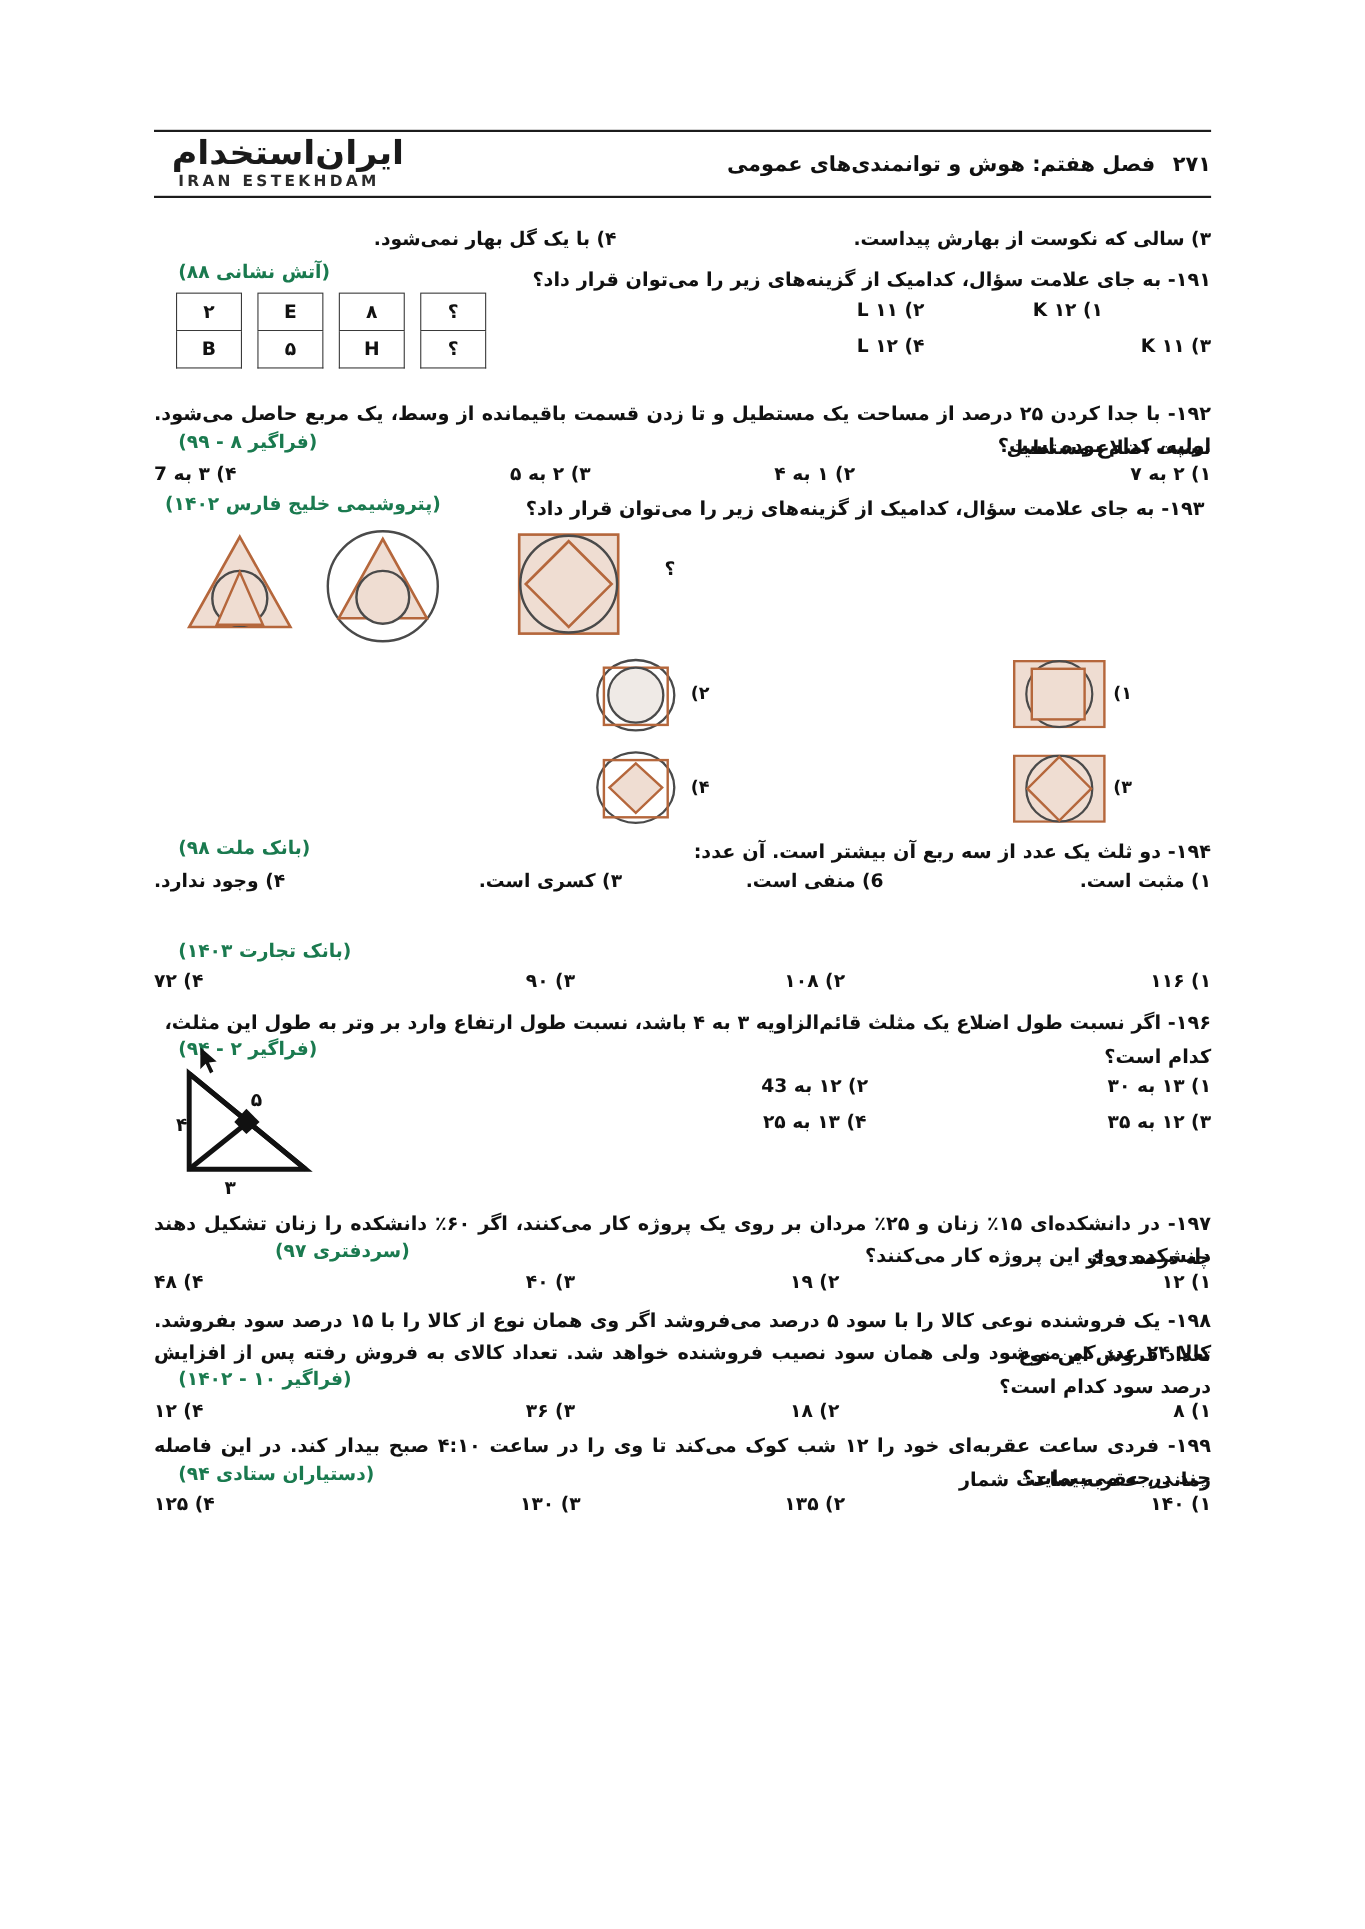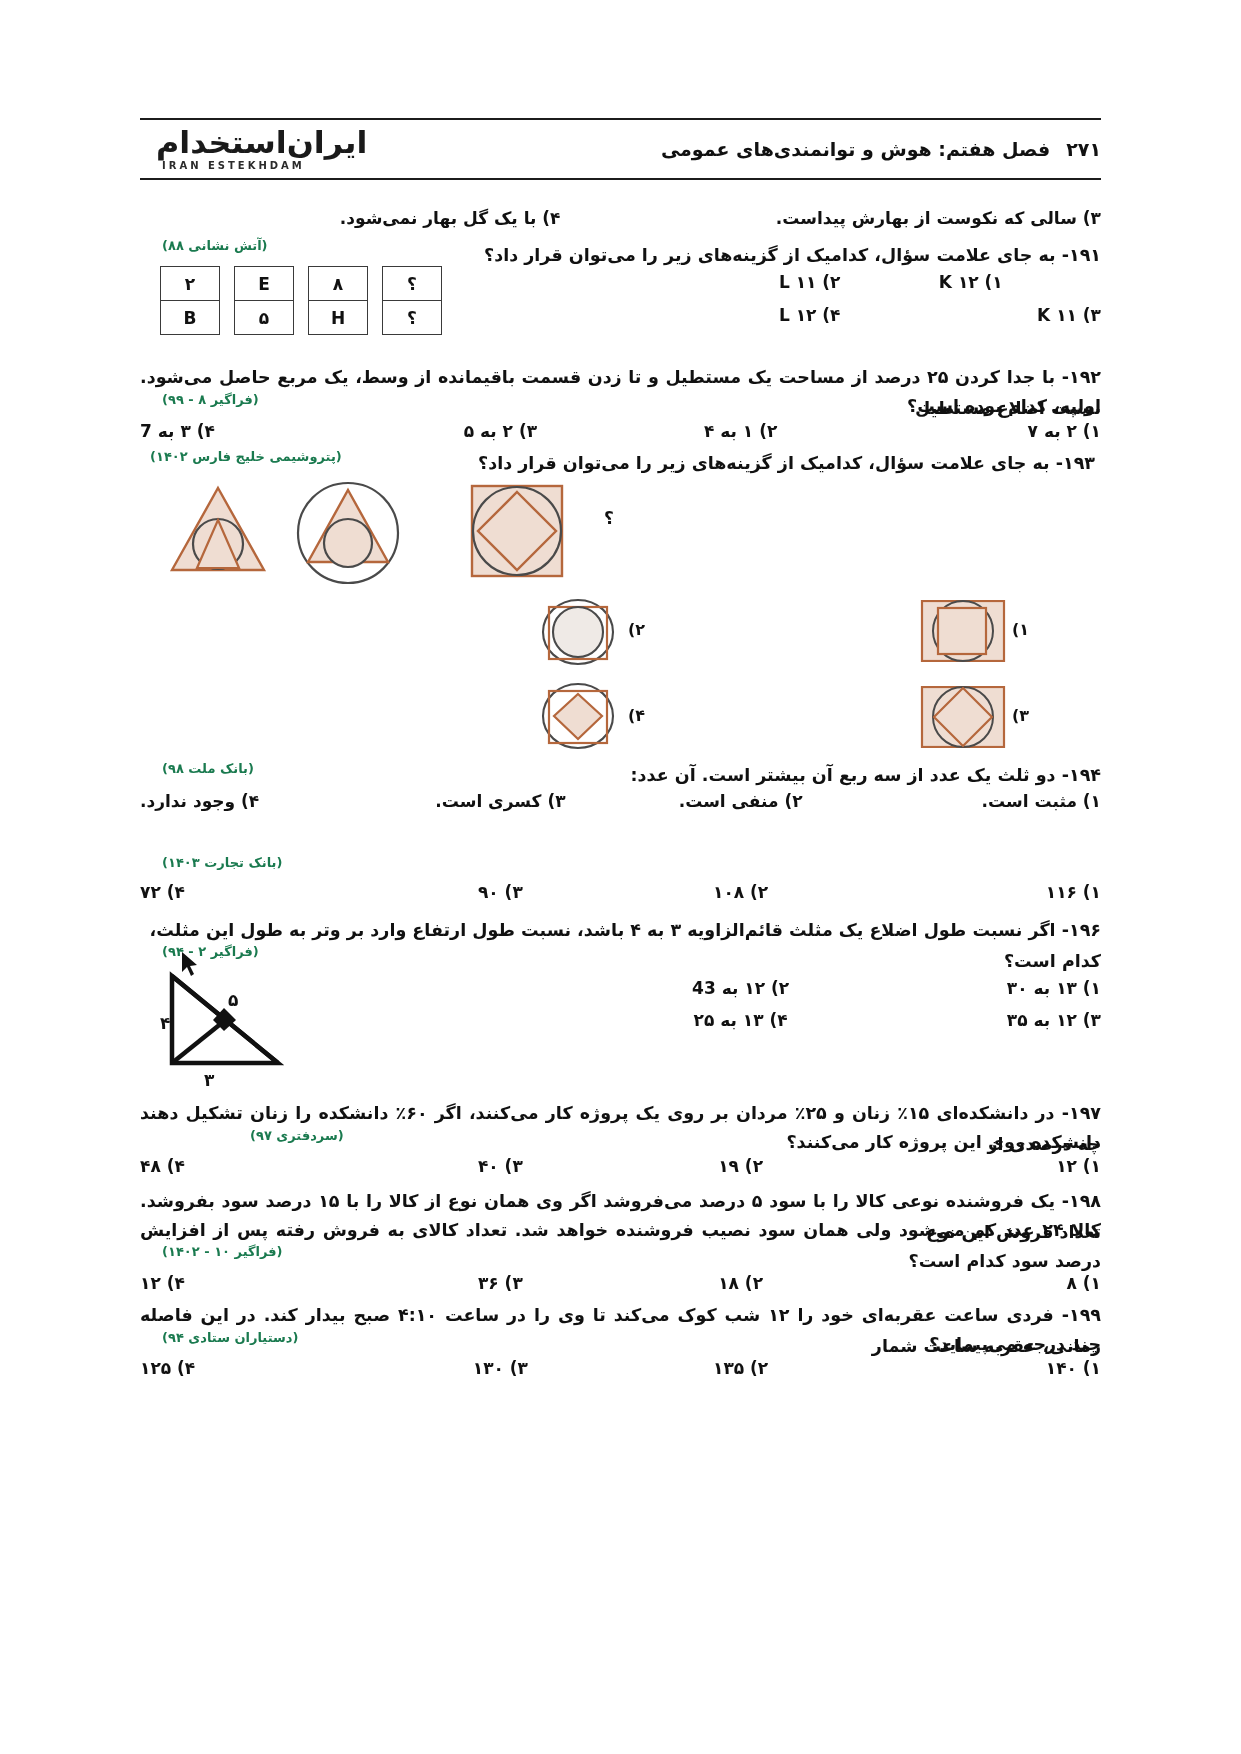--- a/index.html
+++ b/index.html
@@ -26,33 +26,33 @@
     font-size:19px;font-weight:700;color:#111;letter-spacing:0;
   }
   .page-num{font-size:19px;font-weight:700;}
   .logo{position:relative;width:205px;height:44px;display:flex;flex-direction:column;
         align-items:flex-start;justify-content:center;margin-left:22px;}
   .logo-word{
     font-size:30px;font-weight:900;color:#1a1a1a;line-height:1;
     letter-spacing:-1px;transform:scaleX(1.06);transform-origin:right center;
   }
   .logo-sub{
-    font-size:10px;font-weight:700;color:#2b2b2b;letter-spacing:3px;
+    font-size:14px;font-weight:700;color:#2b2b2b;letter-spacing:3px;
     direction:ltr;margin-top:2px;align-self:flex-end;
   }
 
   
   .blk{position:absolute;}
   .q-text{
     font-size:17.5px;line-height:1.75;text-align:justify;
     font-weight:700;color:#111;
   }
   .q-text.single{text-align:right;}
   .src{
-    color:#1a7a4f;font-size:13px;font-weight:700;direction:rtl;
+    color:#1a7a4f;font-size:17px;font-weight:700;direction:rtl;
     white-space:nowrap;
   }
   .opt-row{position:absolute;left:140px;right:140px;display:flex;}
   .opt{
     font-size:17px;font-weight:700;color:#111;white-space:nowrap;
     flex:0 0 25%;text-align:center;
   }
   .opt.a1{text-align:right;}
   .opt.a4{text-align:left;}
 
@@ -215,21 +215,21 @@
       <polygon points="43,12 67,34 43,57 19,34" fill="#efddd2" stroke="#b5673c" stroke-width="2.2"></polygon>
     </svg>
   </div>
   <div class="opt-label" style="left:628px;top:706px;">۴)</div>
 
   <div class="blk q-text single" style="left:140px;right:140px;top:760px;">۱۹۴- دو ثلث یک عدد از سه ربع آن بیشتر است. آن عدد:</div>
   <div class="blk src" style="left:162px;top:761px;">(بانک ملت ۹۸)</div>
 
   <div class="opt-row" style="top:791px;">
     <div class="opt a1">۱) مثبت است.</div>
-    <div class="opt">۲) منفی است.</div>
+    <div class="opt">6) منفی است.</div>
     <div class="opt">۳) کسری است.</div>
     <div class="opt a4">۴) وجود ندارد.</div>
   </div>
 
   <div class="blk src" style="left:162px;top:855px;">(بانک تجارت ۱۴۰۳)</div>
 
   <div class="opt-row" style="top:882px;">
     <div class="opt a1">۱) ۱۱۶</div>
     <div class="opt">۲) ۱۰۸</div>
     <div class="opt">۳) ۹۰</div>

